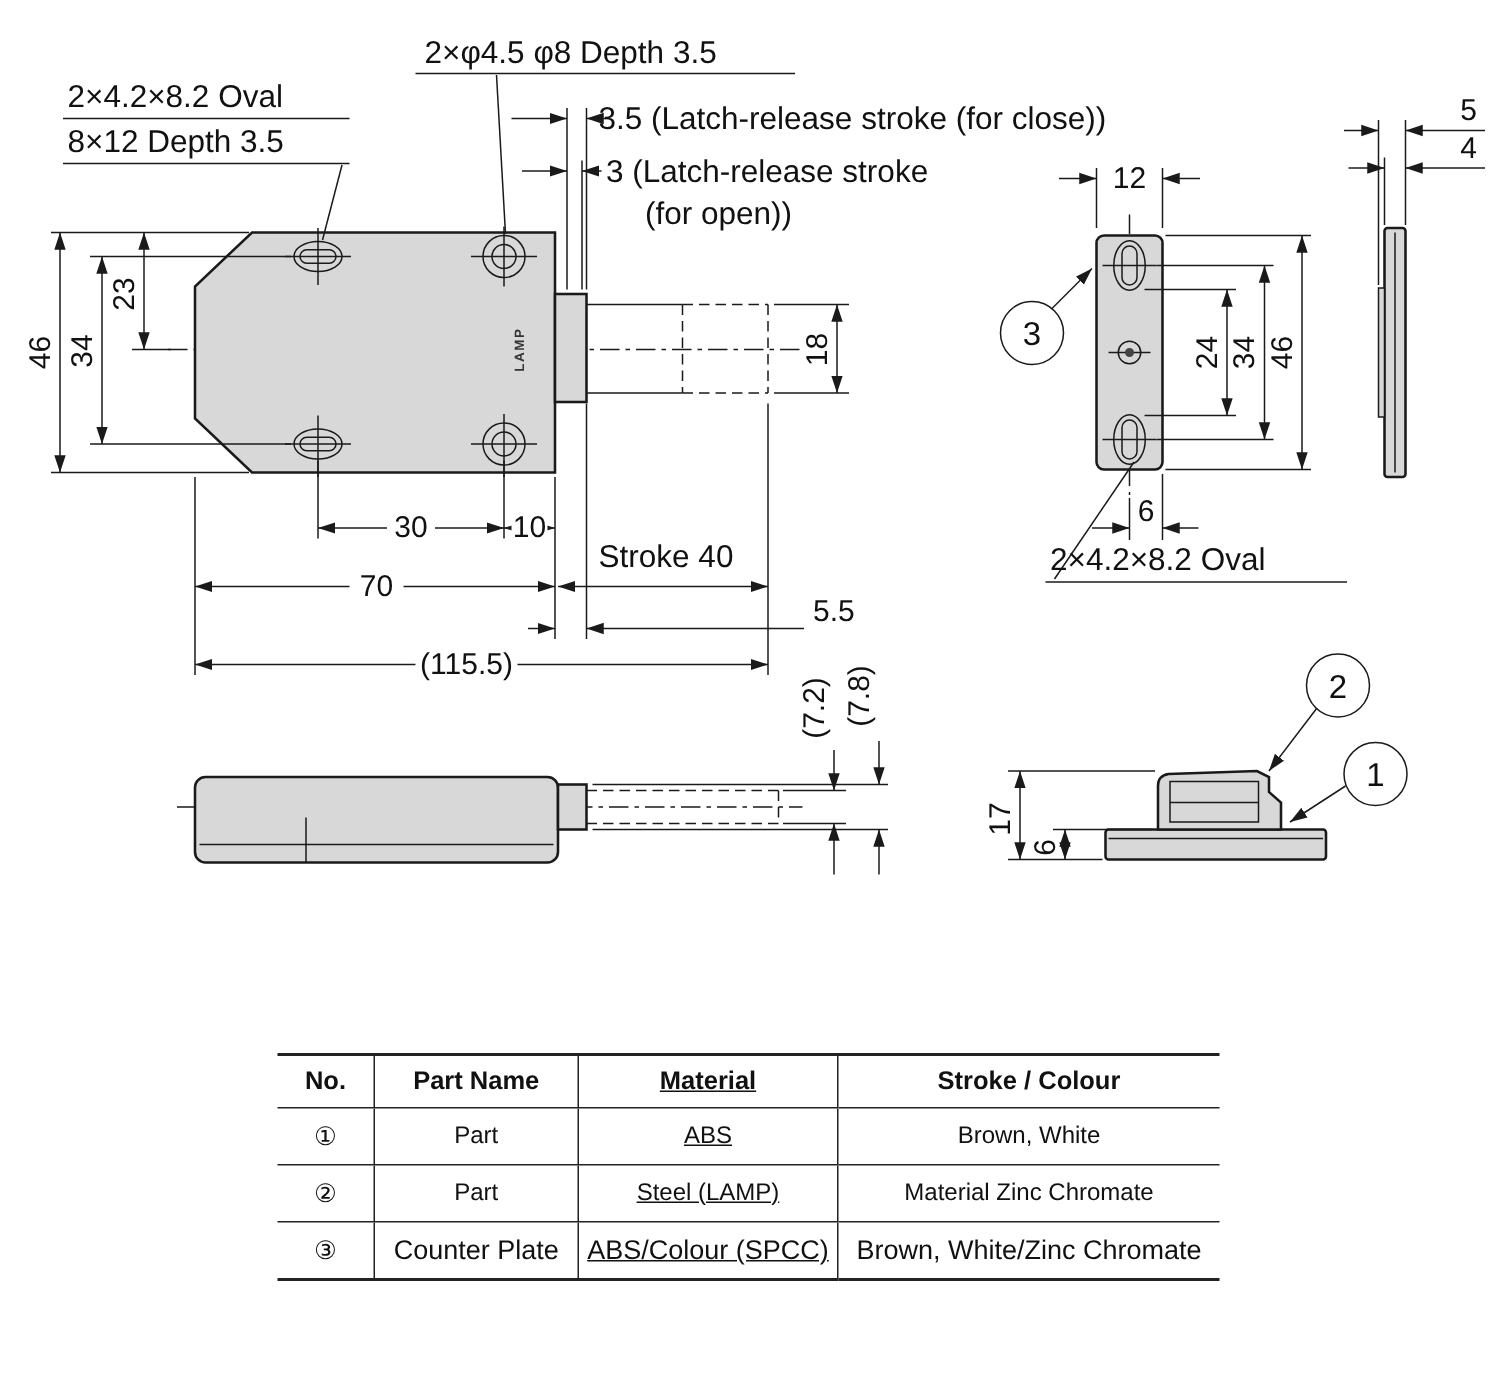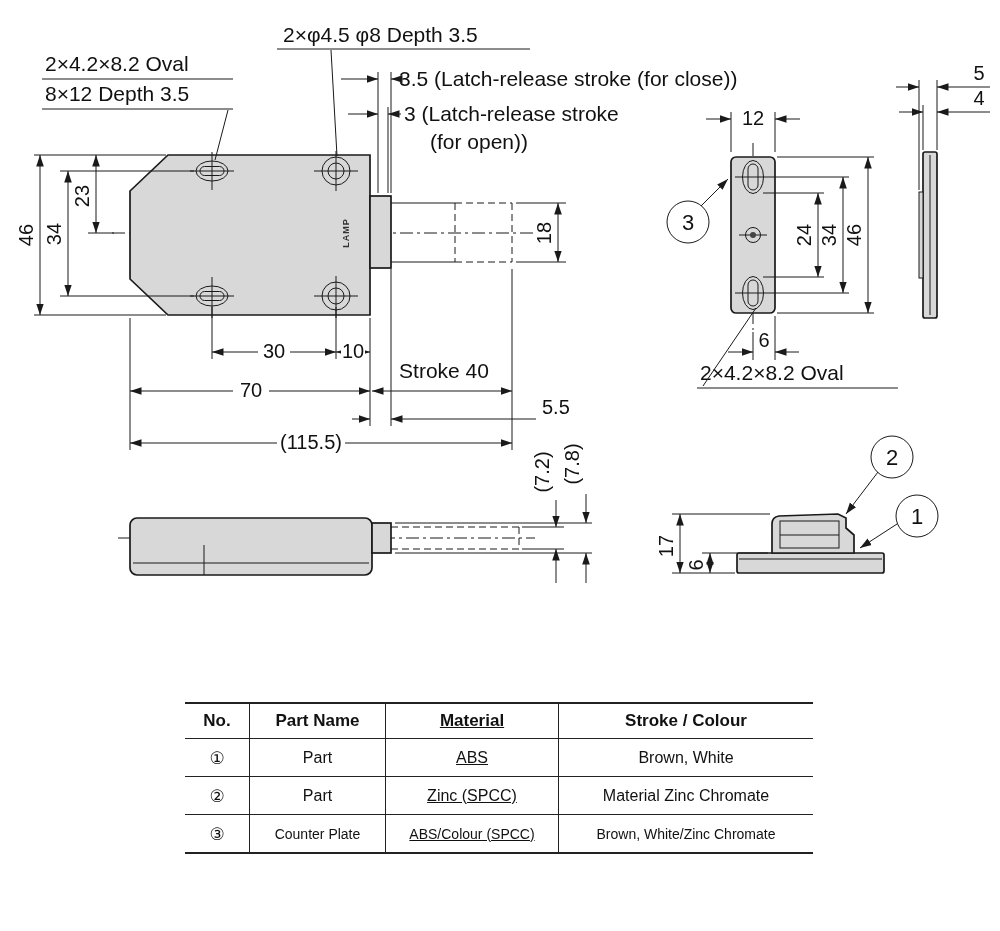--- a/index.html
+++ b/index.html
@@ -23,21 +23,21 @@
   text.bal { font:22px "Liberation Sans", sans-serif; }
   text.logo{ font:bold 9px "Liberation Sans", sans-serif; letter-spacing:1px; fill:#333; }
 
   
   .table-wrap { position:absolute; left:185px; top:702px; width:628px; }
   table { width:100%; border-collapse:collapse; border-top:2px solid #222; border-bottom:2px solid #222;
           font-family:"Liberation Sans", sans-serif; color:#111; }
   th, td { text-align:center; vertical-align:middle; }
   th { font-size:17px; font-weight:bold; height:32px; border-bottom:1.6px solid #222; }
   td { font-size:16px; height:35px; border-bottom:1px solid #222; }
-  tbody tr:last-child td { border-bottom:2px solid #222; font-size:14px; }
+  tbody tr:last-child td { border-bottom:2px solid #222; font-size:18px; }
   tbody tr:last-child td.no { font-size:17px; }
   th + th, td + td { border-left:1px solid #222; }
   th:nth-child(1), td:nth-child(1) { width:62px; }
   th:nth-child(2), td:nth-child(2) { width:133px;text-align:center; }
   th:nth-child(3), td:nth-child(3) { width:170px;text-decoration:underline; }
   td.no { font-family:"DejaVu Sans", sans-serif; font-size:17px; }
 </style>
 </head>
 <body>
 
@@ -346,21 +346,21 @@
       <tbody>
         <tr>
           <td class="no">①</td>
           <td>Part</td>
           <td>ABS</td>
           <td>Brown, White</td>
         </tr>
         <tr>
           <td class="no">②</td>
           <td>Part</td>
-          <td>Zinc (SPCC)</td>
+          <td>Steel (LAMP)</td>
           <td>Material Zinc Chromate</td>
         </tr>
         <tr>
           <td class="no">③</td>
           <td>Counter Plate</td>
           <td>ABS/Colour (SPCC)</td>
           <td>Brown, White/Zinc Chromate</td>
         </tr>
       </tbody>
     </table>

